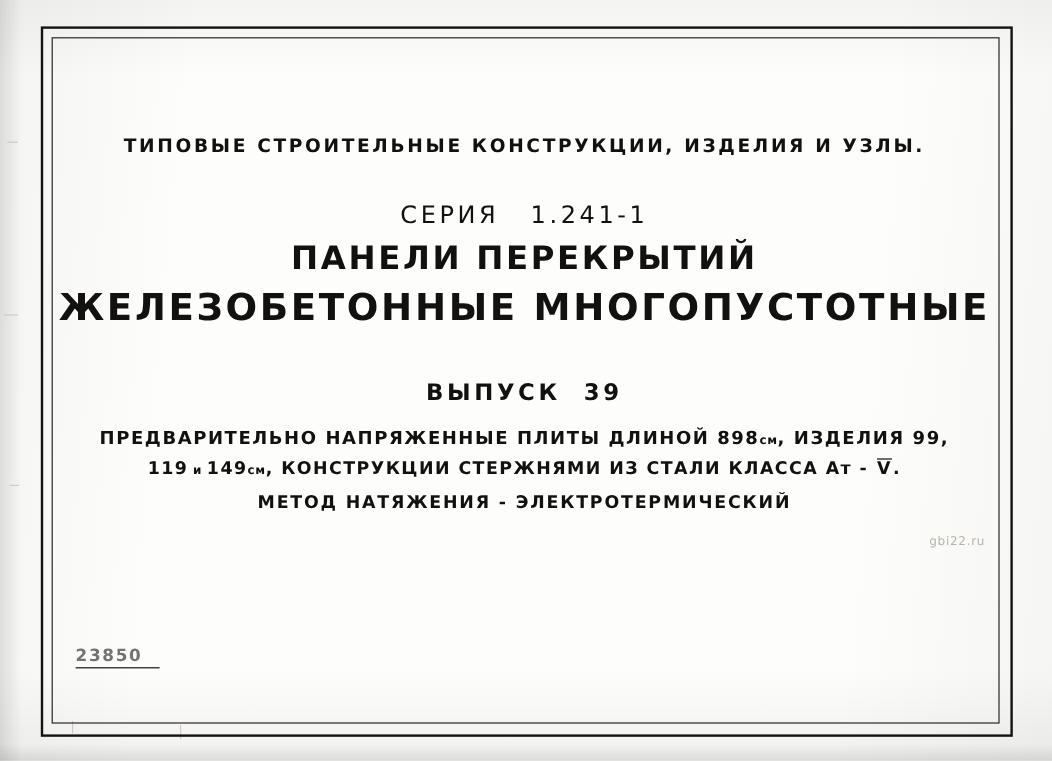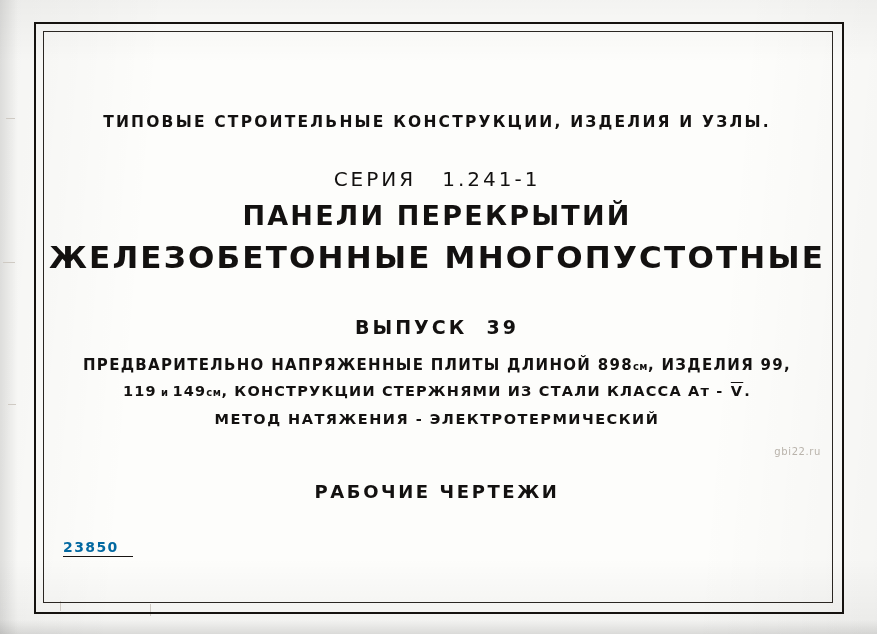--- a/index.html
+++ b/index.html
@@ -124,21 +124,21 @@
   .ovl {
     text-decoration: overline;
     padding: 0 1px;
   }
   .doc-number {
     position: absolute;
     left: 20px;
     top: 508px;
     font-size: 14px;
     letter-spacing: 1.4px;
-    color: #0369a1;
+    color: #737373;
     font-weight: 600;
     border-bottom: 1.4px solid #171412;
     padding: 0 14px 1px 0;
   }
   .watermark {
     position: absolute;
     right: 10px;
     top: 415px;
     font-size: 10px;
     color: #b9b3ab;
@@ -207,20 +207,19 @@
     <div class="line l-desc1">
       <span>ПРЕДВАРИТЕЛЬНО НАПРЯЖЕННЫЕ ПЛИТЫ ДЛИНОЙ 898</span><span class="sm">см</span><span>, ИЗДЕЛИЯ 99,</span>
     </div>
 
     <div class="line l-desc2">
       <span>119</span><span class="sm">&nbsp;</span><span class="sm">и</span><span class="sm">&nbsp;</span><span>149</span><span class="sm">см</span><span>, КОНСТРУКЦИИ СТЕРЖНЯМИ ИЗ СТАЛИ КЛАССА Ат -</span>&nbsp;<span class="ovl">V</span><span>.</span>
     </div>
 
     <div class="line l-desc3">МЕТОД НАТЯЖЕНИЯ - ЭЛЕКТРОТЕРМИЧЕСКИЙ</div>
 
-    <div class="line l-working">РАБОЧИЕ ЧЕРТЕЖИ</div>
 
     <div class="doc-number">23850</div>
 
     <div class="watermark">gbi22.ru</div>
 
   </div>
 </div>
 
 </body></html>

